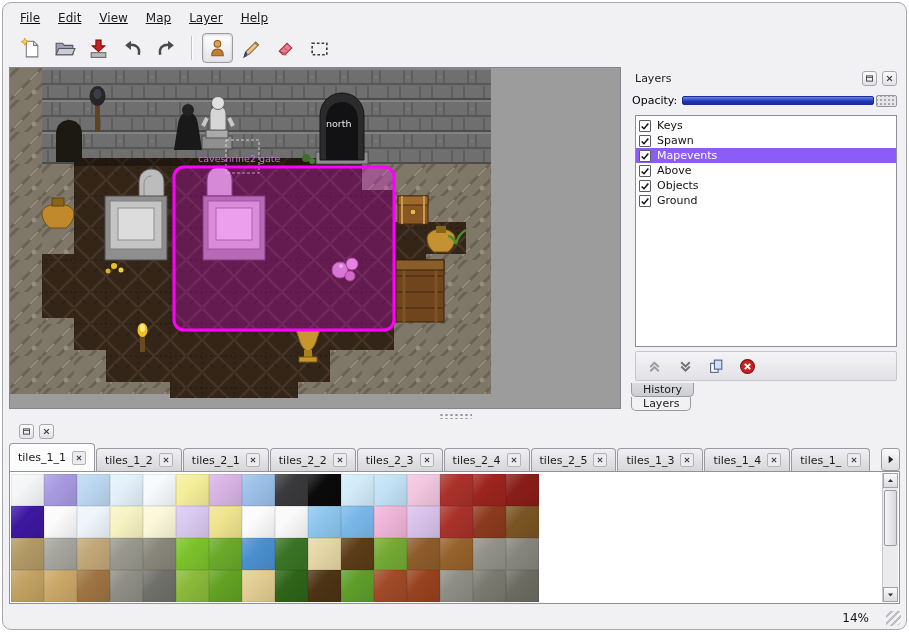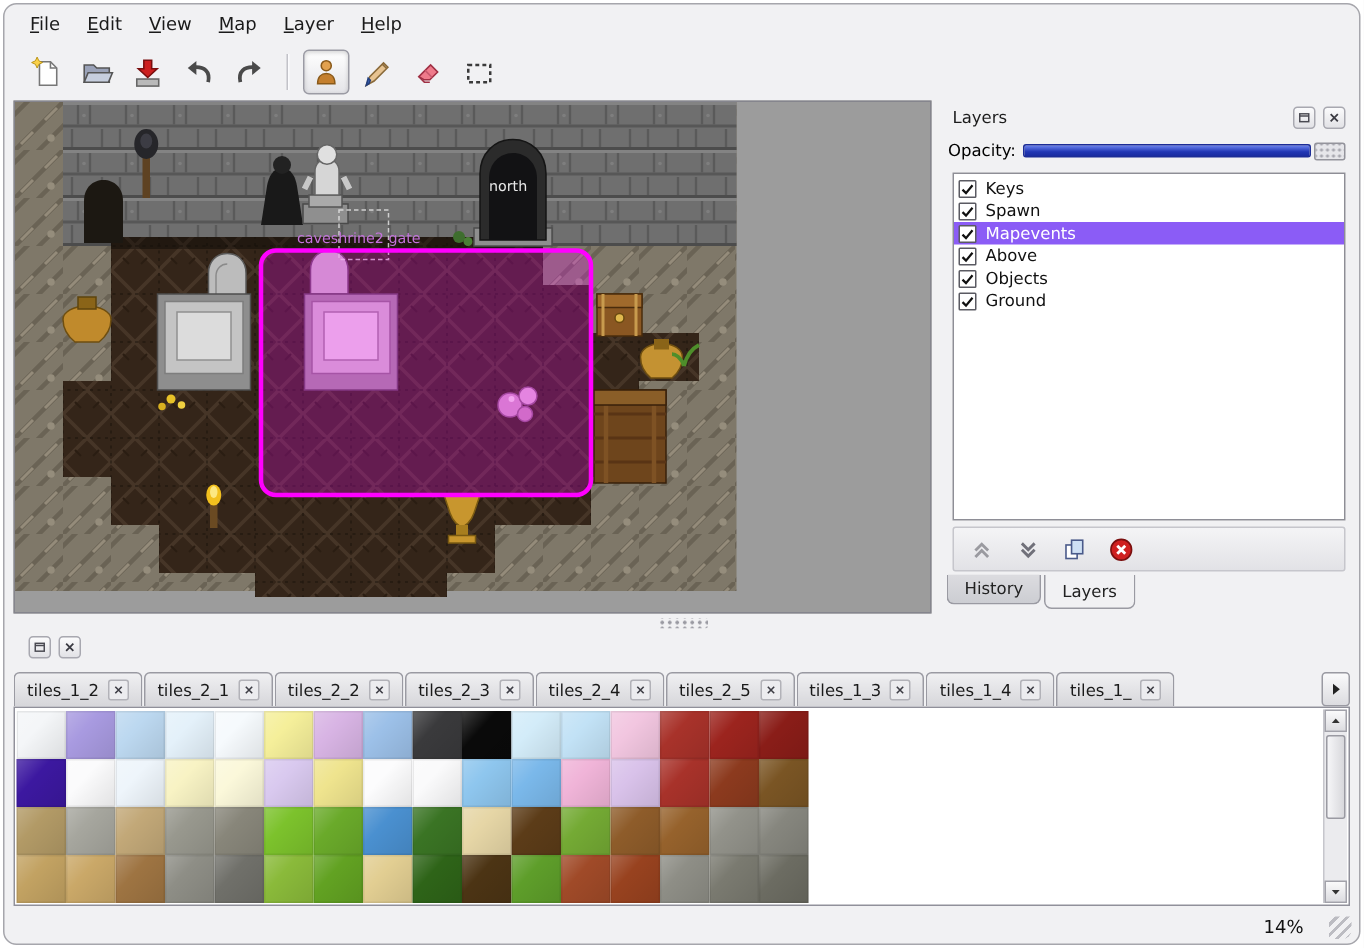--- a/index.html
+++ b/index.html
@@ -1,20 +1,20 @@
 <!DOCTYPE html>
 <html><head>
 <meta charset="utf-8">
 <style>
   html,body{margin:0;padding:0;width:909px;height:632px;background:#ffffff;font-family:"DejaVu Sans","Liberation Sans",sans-serif;overflow:hidden;}
   *{box-sizing:border-box;}
   .window{position:absolute;left:2px;top:2px;width:905px;height:628px;background:#f1f1f3;border:1px solid #a6a6ac;border-radius:9px;overflow:hidden;}
 
   
-  .menubar{position:absolute;left:4px;top:3px;right:4px;height:24px;display:flex;padding-left:4px;}
+  .menubar{position:absolute;left:4px;top:3px;right:4px;height:24px;display:flex;align-items:center;padding-left:4px;text-decoration:underline;}
   .menu-item{padding:3px 9px;font-size:12px;color:#1a1a1a;border-radius:3px;}
 
   
   .toolbar{position:absolute;left:4px;top:27px;right:4px;height:36px;display:flex;align-items:center;padding-left:8px;gap:3px;}
   .tb-btn{width:31px;height:30px;display:flex;align-items:center;justify-content:center;border:1px solid transparent;border-radius:4px;}
   .tb-btn.active{background:linear-gradient(#ffffff,#e4e4e8);border:1px solid #9b9ba4;box-shadow:inset 0 1px 3px rgba(0,0,0,.18);}
   .tb-btn svg{width:23px;height:23px;display:block;}
   .tb-sep{width:0;height:24px;border-left:1px solid #c2c2c8;border-right:1px solid #fbfbfd;margin:0 6px;}
 
   
@@ -41,21 +41,21 @@
   .slider-fill{position:absolute;left:0;right:23px;top:1px;height:9px;border:1px solid #1c2c96;border-radius:2px;background:linear-gradient(#6a82ee,#2136b4 60%,#1a2ca0);}
   .slider-handle{position:absolute;right:0;top:0;width:21px;height:12px;border:1px solid #94949c;border-radius:2px;background-color:#e6e6ea;background-image:radial-gradient(circle,#a8a8b0 0.9px,transparent 1.2px);background-size:4px 4px;background-position:2px 2px;}
   .layer-list{position:absolute;left:7px;right:7px;top:48px;height:232px;background:#ffffff;border:1px solid #8e8e96;padding-top:2px;overflow:hidden;}
   .layer-row{display:flex;align-items:center;height:15px;padding-left:3px;font-size:11px;color:#111;}
   .layer-row.selected{background:#8b5cf6;color:#ffffff;}
   .cbx{width:12px;height:12px;background:#ffffff;border:1px solid #5a5a62;border-radius:1px;margin-right:6px;flex:0 0 auto;display:flex;align-items:center;justify-content:center;}
   .cbx svg{width:10px;height:10px;display:block;}
   .layer-toolbar{position:absolute;left:7px;right:7px;top:284px;height:30px;display:flex;align-items:center;gap:11px;padding-left:8px;background:linear-gradient(#f4f4f6,#e2e2e6);border:1px solid #c6c6cc;border-radius:2px;}
   .lt-btn{width:20px;height:20px;display:flex;align-items:center;justify-content:center;}
   .lt-btn svg{width:17px;height:17px;display:block;}
-  .dock-tabs{position:absolute;left:3px;top:316px;height:26px;display:flex;align-items:flex-start;}
+  .dock-tabs{position:absolute;left:3px;top:316px;height:26px;display:flex;align-items:flex-start;flex-direction:column;}
   .dock-tab{height:20px;padding:0 11px;display:flex;align-items:center;font-size:11px;border:1px solid #9a9aa2;border-top:none;border-radius:0 0 5px 5px;background:linear-gradient(#dcdce0,#cccdd2);margin-right:2px;color:#222;}
   .dock-tab.active{background:#f1f1f3;height:23px;}
 
   
   .tilesets-dock{position:absolute;left:0;top:417px;width:100%;height:185px;}
   .ts-titlebar{position:absolute;left:4px;top:0;right:4px;}
   .ts-tabbar{position:absolute;left:6px;top:22px;right:28px;height:29px;display:flex;align-items:flex-end;overflow:hidden;}
   .ts-tab{flex:0 0 auto;height:23px;display:flex;align-items:center;gap:6px;padding:0 8px;font-size:11px;color:#1a1a1a;border:1px solid #9a9aa2;border-bottom:none;border-radius:4px 4px 0 0;background:linear-gradient(#f0f0f2,#d6d6da);margin-right:1px;}
   .ts-tab.active{height:28px;background:#fcfcfd;}
   .ts-close{width:14px;height:14px;display:flex;align-items:center;justify-content:center;border:1px solid #b2b2b8;border-radius:2px;background:#ececef;}
@@ -393,20 +393,28 @@
             <path d="M2 4.5h8" stroke="#4a4a52" stroke-width="1.3" fill="none"></path>
           </svg>
         </span>
       <span class="dock-btn">
           <svg viewBox="0 0 12 12">
             <path d="M2.8 2.8l6.4 6.4M9.2 2.8L2.8 9.2" stroke="#3c3c44" stroke-width="1.6" fill="none"></path>
           </svg>
         </span>
     </div>
     <div class="ts-tabbar">
+        <div class="ts-tab active">
+          <span>tiles_1_1</span>
+          <span class="ts-close">
+            <svg viewBox="0 0 12 12">
+              <path d="M2.8 2.8l6.4 6.4M9.2 2.8L2.8 9.2" stroke="#3c3c44" stroke-width="1.6" fill="none"></path>
+            </svg>
+          </span>
+        </div>
         <div class="ts-tab">
           <span>tiles_1_2</span>
           <span class="ts-close">
             <svg viewBox="0 0 12 12">
               <path d="M2.8 2.8l6.4 6.4M9.2 2.8L2.8 9.2" stroke="#3c3c44" stroke-width="1.6" fill="none"></path>
             </svg>
           </span>
         </div>
         <div class="ts-tab">
           <span>tiles_2_1</span>

